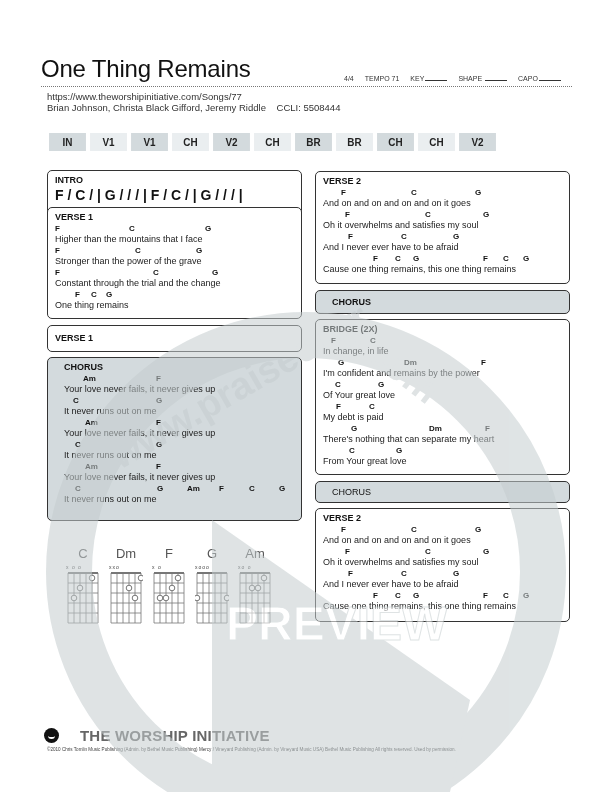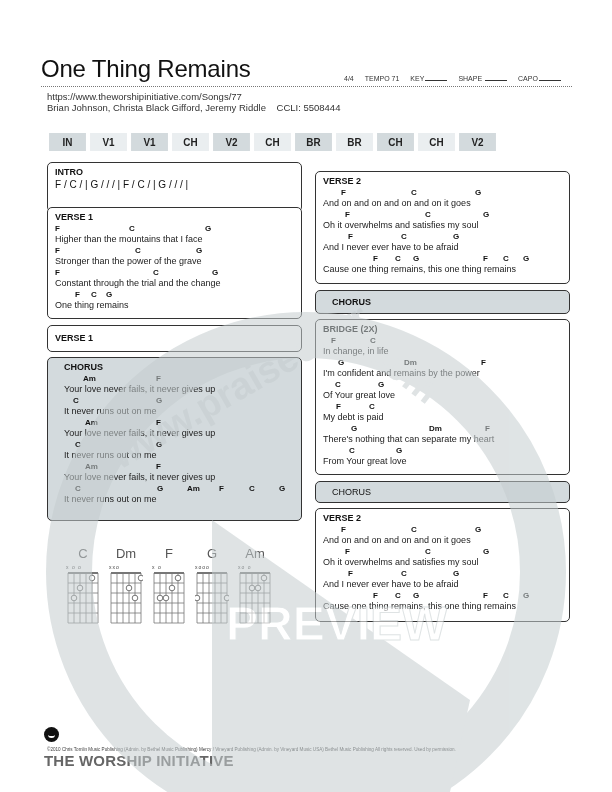--- a/index.html
+++ b/index.html
@@ -24,31 +24,31 @@
 
   
   .box { position: absolute; border: 1.2px solid #333; border-radius: 5px; background: #fff; box-sizing: border-box; padding: 4px 7px; }
   .box.gray { background: #d3dadd; padding-left: 16px; }
   .box .head { font-size: 9px; font-weight: bold; color: #111; margin-bottom: 2px; }
   .box .head.plain { margin-top: 6px; }
   .line { position: relative; height: 22px; }
   .line .chords { position: relative; height: 10px; font-size: 8px; font-weight: bold; color: #111; }
   .line .chords span { position: absolute; top: 0; }
   .line .lyric { font-size: 9px; color: #222; white-space: nowrap; }
-  .intro-prog { font-size: 10px; font-weight: normal; color: #111; }
+  .intro-prog { font-size: 14px; font-weight: bold; color: #111; }
 
   
   .diagrams { position: absolute; left: 66px; top: 546px; display: flex; gap: 9px; }
   .diag { width: 34px; text-align: center; }
   .diag .name { font-size: 13px; color: #555; height: 18px; }
   .diag .marks { font-size: 5px; color: #444; height: 7px; text-align: left; letter-spacing: 1px; }
   .diag svg { display: block; }
 
   
-  .brand { position: absolute; left: 44px; top: 727px; display: flex; align-items: flex-start; gap: 10px; flex-direction: column; }
+  .brand { position: absolute; left: 44px; top: 727px; display: flex; align-items: center; gap: 21px; }
   .brand .logo { width: 15px; height: 15px; border-radius: 50%; background: #111; position: relative; }
   .brand .logo:after { content: ""; position: absolute; left: 4px; top: 5px; width: 7px; height: 4px; border-bottom: 2px solid #fff; border-radius: 0 0 4px 4px; }
   .brand .text { font-size: 15px; font-weight: bold; color: #666; letter-spacing: 0.2px; }
   .copyright { position: absolute; left: 47px; top: 747px; font-size: 4.6px; color: #444; white-space: nowrap; }
 
   
   .wm { position: absolute; left: 0; top: 0; width: 612px; height: 792px; pointer-events: none; }
 </style>
 </head>
 <body>
@@ -77,21 +77,21 @@
     <div class="cell light">CH</div>
     <div class="cell dark">V2</div>
     <div class="cell light">CH</div>
     <div class="cell dark">BR</div>
     <div class="cell light">BR</div>
     <div class="cell dark">CH</div>
     <div class="cell light">CH</div>
     <div class="cell dark">V2</div>
   </div>
 
-  <div class="box" style="left:47px; top:162px; width:255px; height:50px;">
+  <div class="box" style="left:47px; top:170px; width:255px; height:50px;">
     <div class="head">INTRO</div>
     <div class="intro-prog">F / C /  |  G / / /  |  F / C /  |  G / / /  |</div>
   </div>
 
   <div class="box" style="left:47px; top:207px; width:255px; height:112px;">
     <div class="head">VERSE 1</div>
     <div class="lines">
         <div class="line">
           <div class="chords">
             <span style="left: 0px;">F</span>

